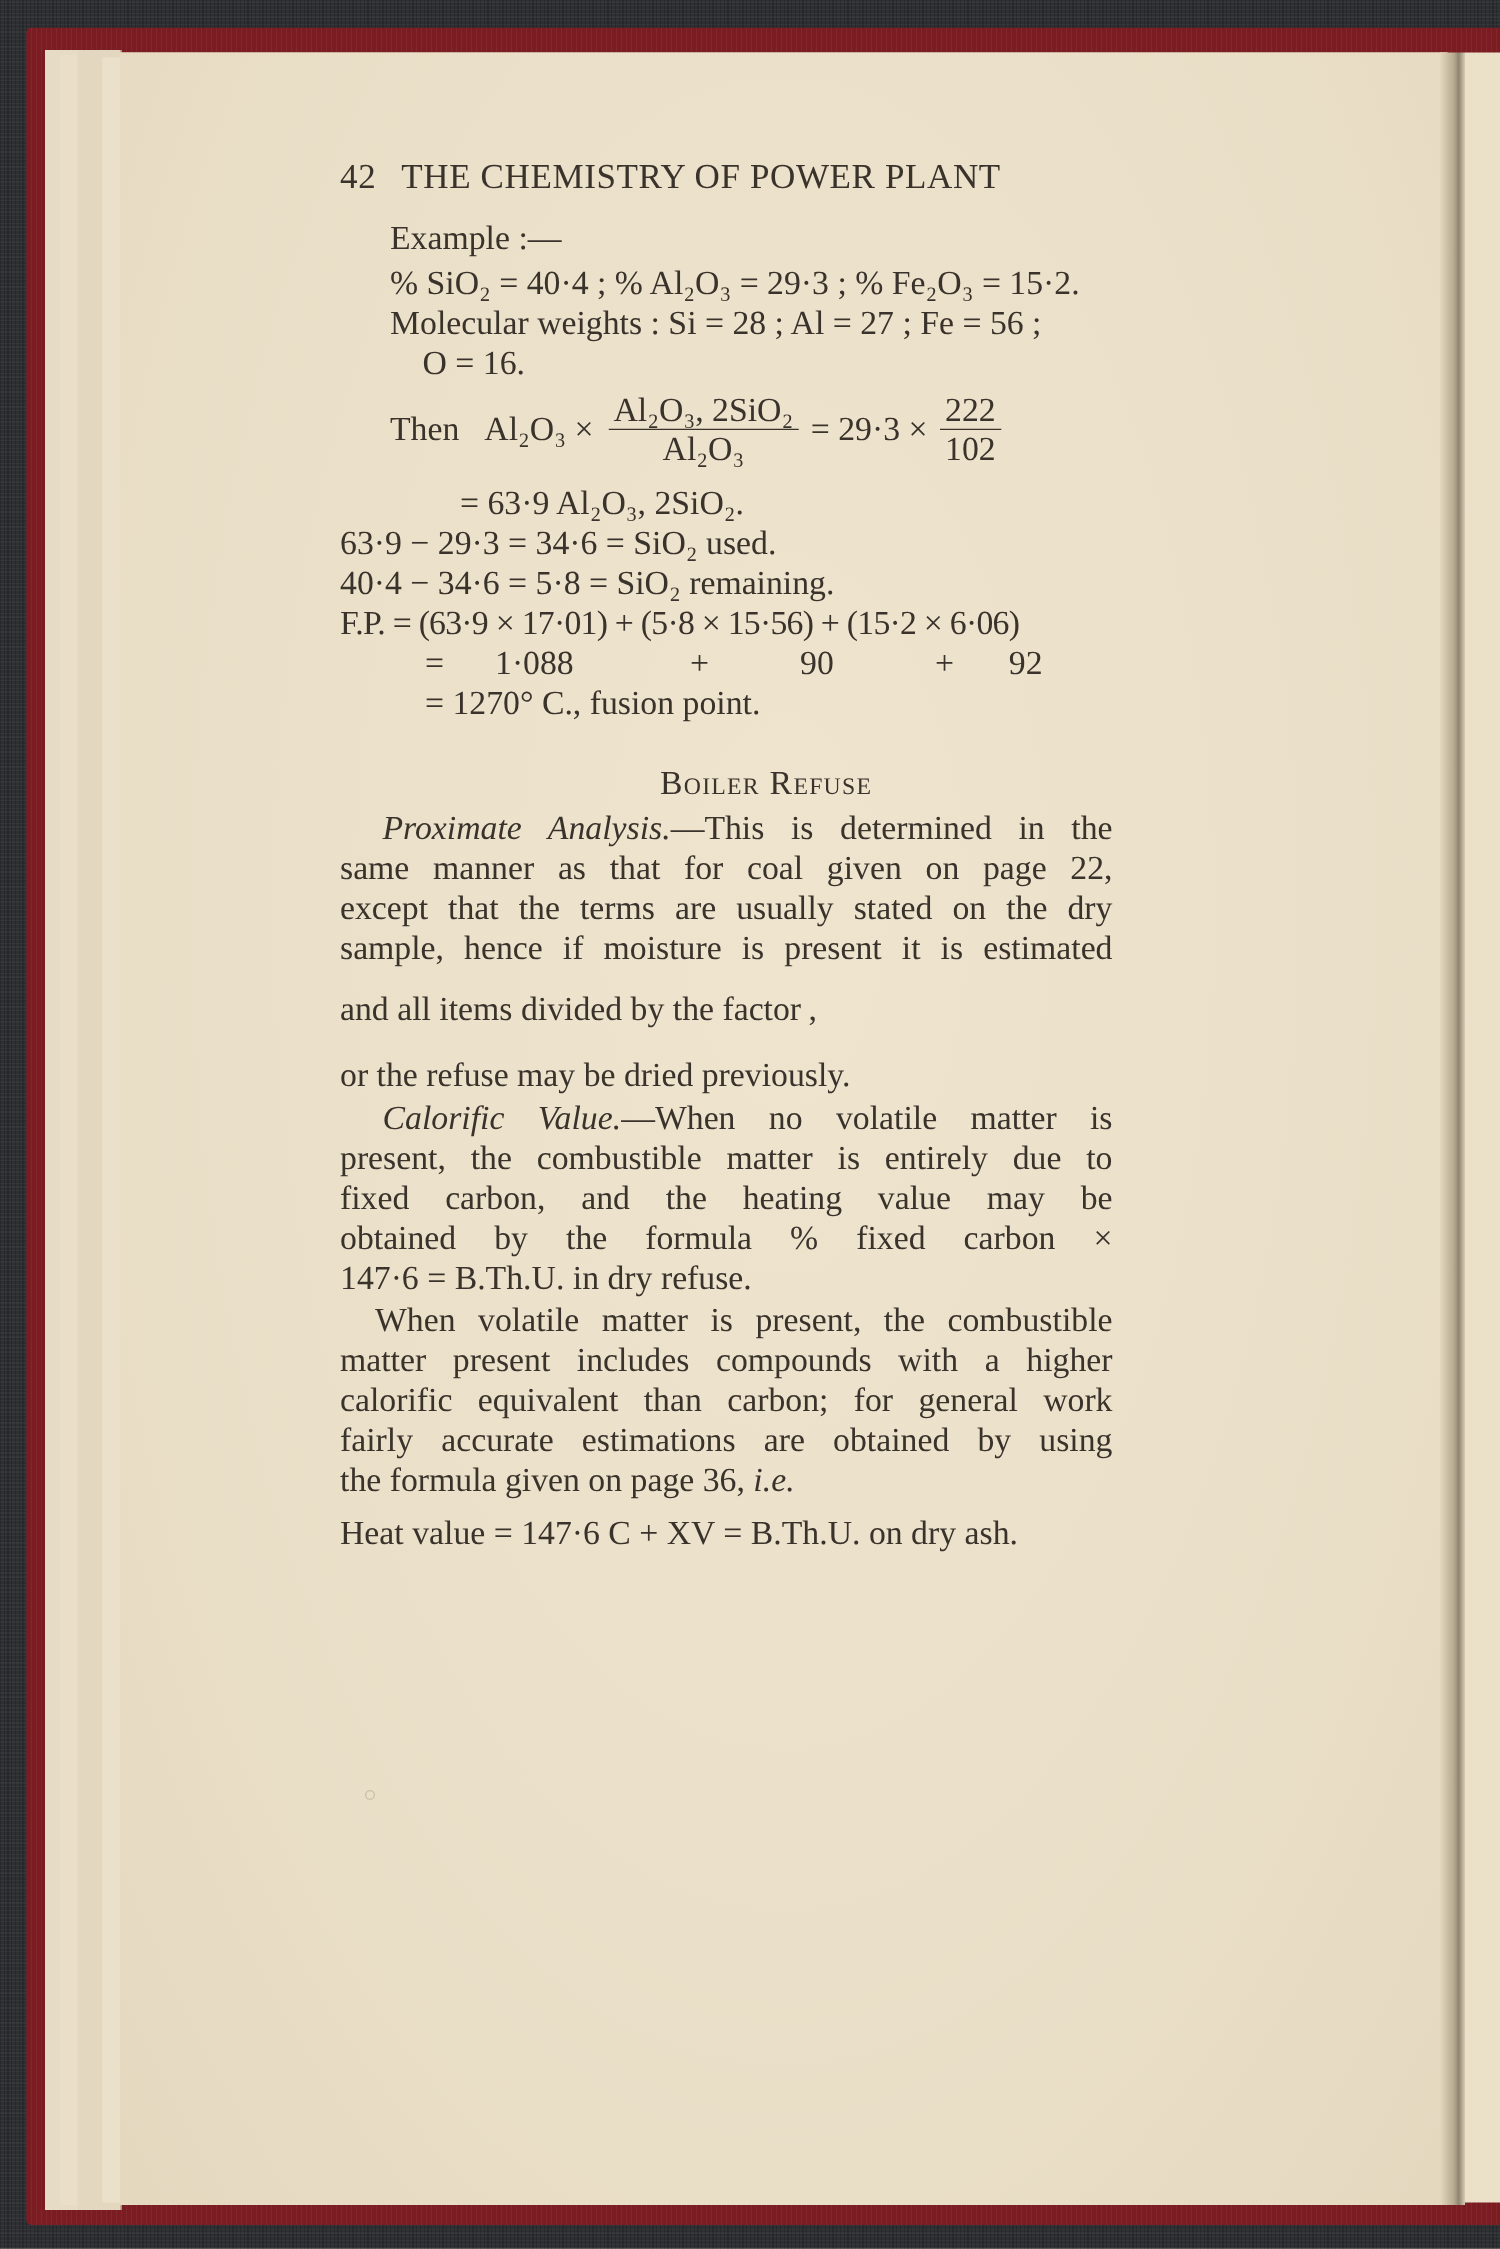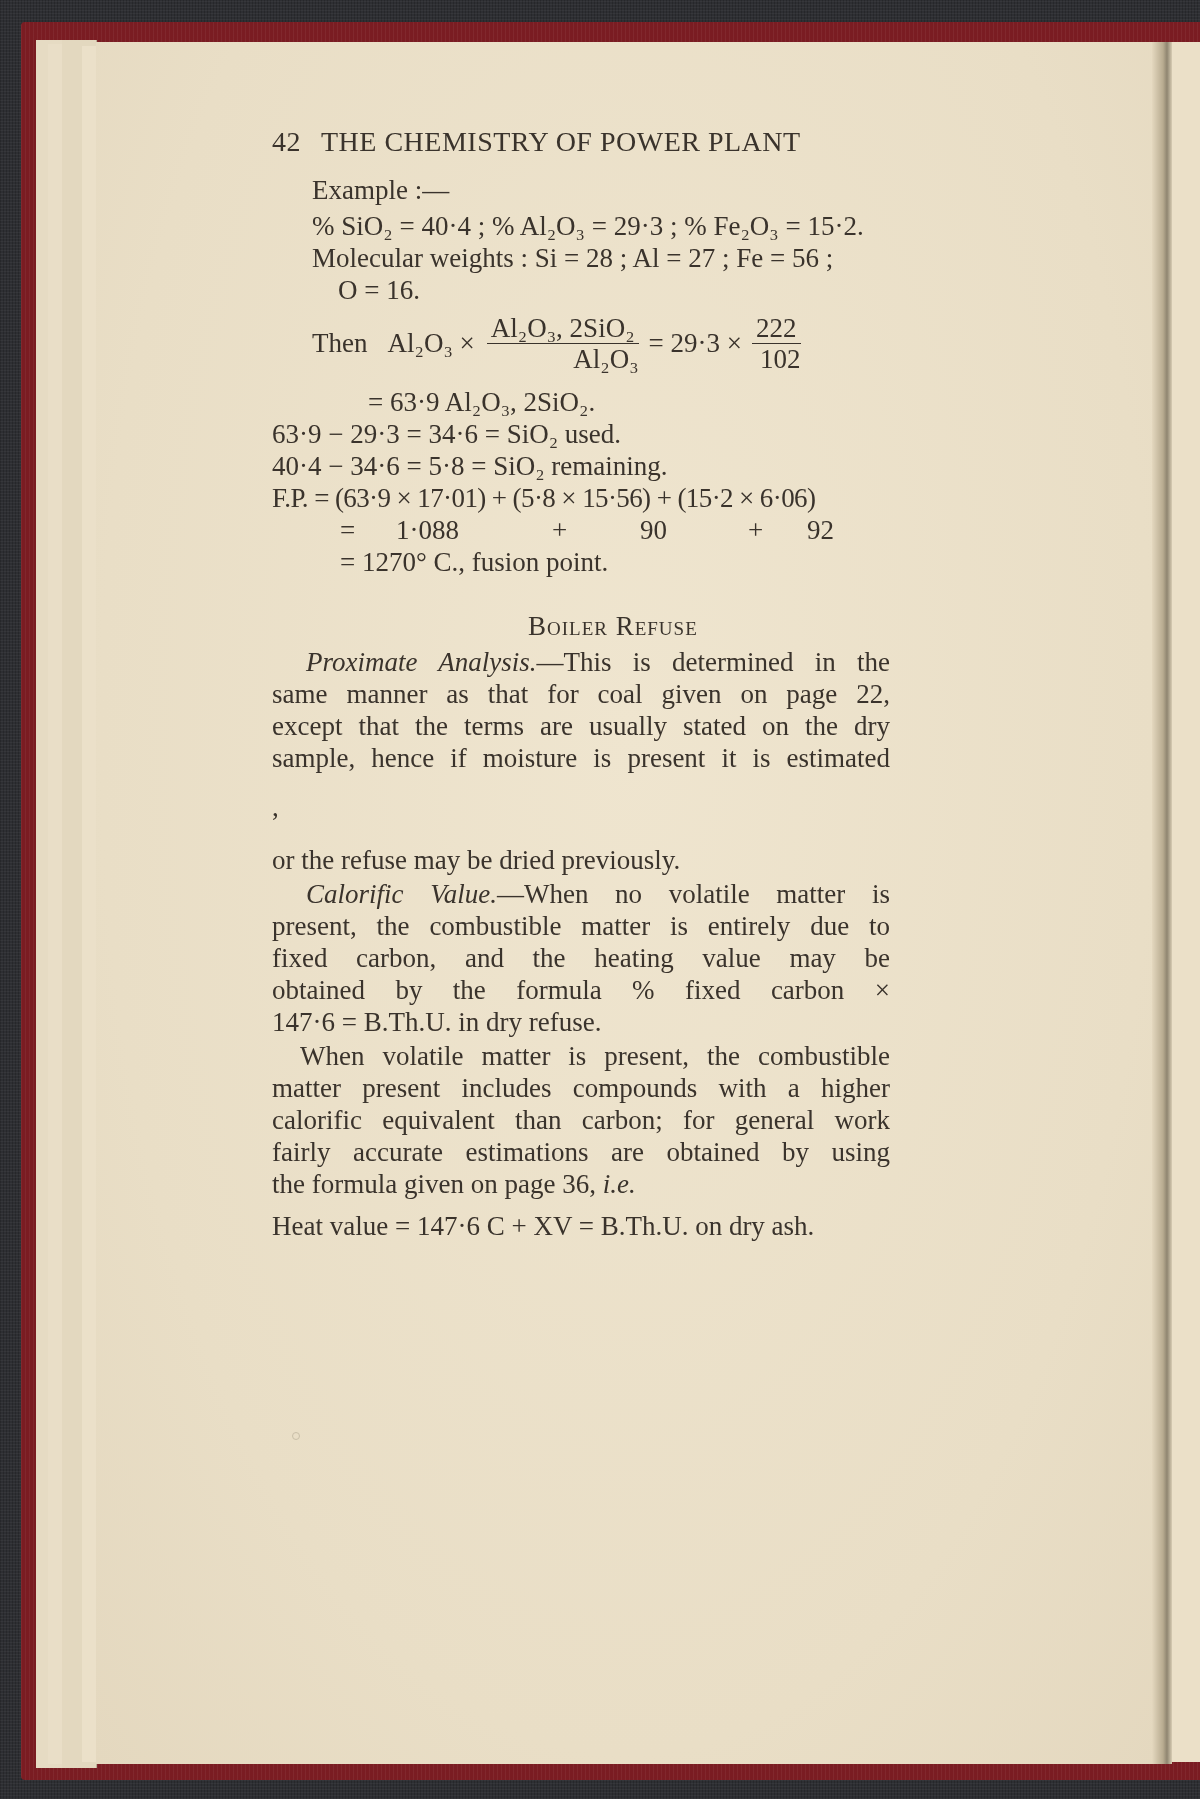--- a/index.html
+++ b/index.html
@@ -38,21 +38,21 @@
       position: absolute; left: 272px; top: 120px; width: 620px;
       color: #3a332c; font-family: "Liberation Serif", "DejaVu Serif", serif;
       font-size: 27px; line-height: 32.6px;
     }
     .line { position: absolute; left: 0; white-space: nowrap; }
     .justify { text-align: justify; text-align-last: justify; width: 618px; white-space: normal; }
     .header { font-size: 28px; letter-spacing: 0.5px; }
     .header .pnum { margin-right: 20px; }
     .caps { font-variant: small-caps; letter-spacing: 1px; font-size: 27px; }
     i { font-style: italic; }
-    .frac { display: inline-block; vertical-align: middle; text-align: right; position: relative; }
+    .frac { display: inline-block; vertical-align: middle; text-align: center; position: relative; }
     .frac .num { display: block; border-bottom: 1.4px solid #3a332c; padding: 0 4px 0 4px; line-height: 30px; }
     .frac .den { display: block; line-height: 30px; }
     .speck { position: absolute; width: 3px; height: 3px; background: #b4a88f; border-radius: 50%; }
   </style>
 </head>
 <body>
 
 <div class="cover"></div>
 <div class="stack" style="left:36px;width:60px;"></div>
 <div class="stack" style="left:48px;width:48px;top:44px;height:1720px;background:#e9dec7;"></div>
@@ -110,20 +110,21 @@
   <div class="line" style="top:426px;left:68px;">= 1270° C., fusion point.</div>
 
   <div class="line caps" style="top:490px;left:212px;margin-left:44px;">Boiler Refuse</div>
 
   <div class="line justify" style="top:526px;left:34px;width:584px;"><i>Proximate Analysis.</i><span>—This is determined in the</span></div>
   <div class="line justify" style="top:558px;">same manner as that for coal given on page 22,</div>
   <div class="line justify" style="top:590px;">except that the terms are usually stated on the dry</div>
   <div class="line justify" style="top:622px;">sample, hence if moisture is present it is estimated</div>
 
   <div class="line" style="top:654px;height:66px;display:flex;align-items:center;">
+    <span style="margin-right:6px;">and all items divided by the factor</span>
     <span>,</span>
   </div>
 
   <div class="line" style="top:724px;">or the refuse may be dried previously.</div>
 
   <div class="line justify" style="top:758px;left:34px;width:584px;"><i>Calorific Value.</i><span>—When no volatile matter is</span></div>
   <div class="line justify" style="top:790px;">present, the combustible matter is entirely due to</div>
   <div class="line justify" style="top:822px;">fixed carbon, and the heating value may be</div>
   <div class="line justify" style="top:854px;">obtained by the formula % fixed carbon ×</div>
   <div class="line" style="top:886px;">147·6 = B.Th.U. in dry refuse.</div>

